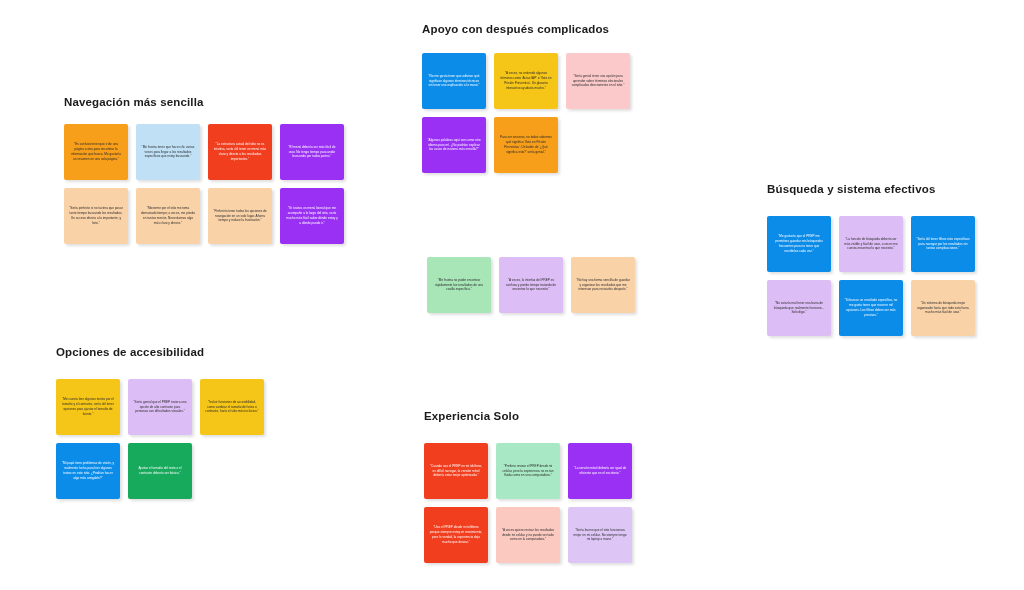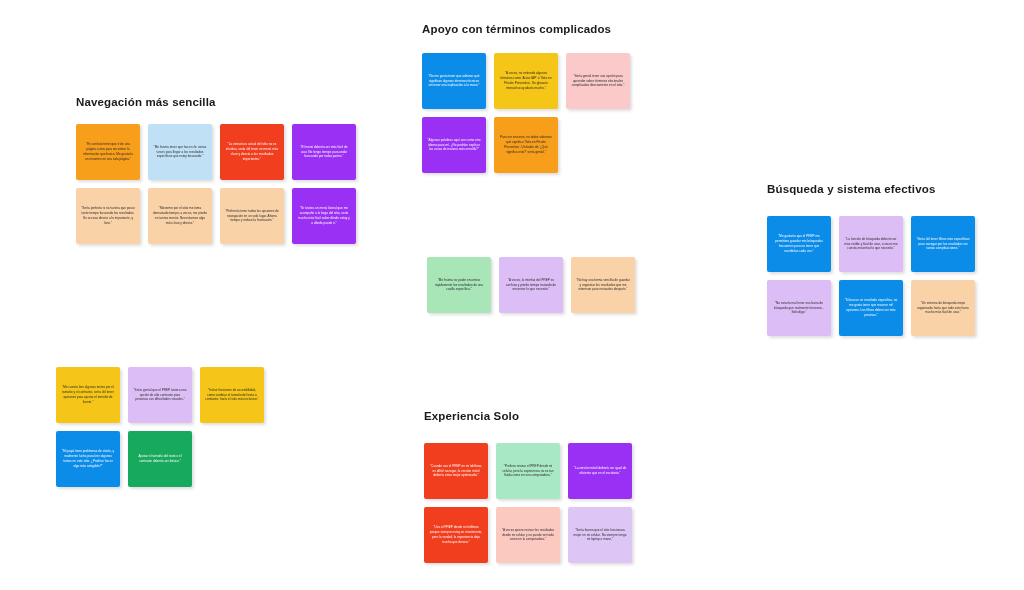--- a/index.html
+++ b/index.html
@@ -53,21 +53,21 @@
     hyphens: auto;
   }
   .note.dark .note-text { color: #ffffff; }
   .note.light .note-text { color: #2a2a2a; }
 </style>
 </head>
 <body>
 
 <div id="board">
 
-  <div class="cluster" style="left:36px; top:96px;padding-left:40px;">
+  <div class="cluster" style="left:24px; top:96px;padding-left:40px;">
     <div class="cluster-title">Navegación más sencilla</div>
     <div class="notes-grid" id="grid-0" style="grid-template-columns: repeat(4, 64px); grid-auto-rows: 56px; margin-top:16px;">
         <div class="note light" style="background: rgb(247, 158, 27);">
           <span class="note-text">"Es confuso tener que ir de una página a otra para encontrar la información que busco. Me gustaría un resumen en una sola página."</span>
         </div>
         <div class="note light" style="background: rgb(191, 224, 245);">
           <span class="note-text">"Me frustra tener que hacer clic varias veces para llegar a los resultados específicos que estoy buscando."</span>
         </div>
         <div class="note dark" style="background: rgb(240, 62, 30);">
           <span class="note-text">"La estructura actual del sitio no es intuitiva, sería útil tener un menú más claro y directo a los resultados importantes."</span>
@@ -84,41 +84,42 @@
         <div class="note light" style="background: rgb(250, 210, 168);">
           <span class="note-text">"Preferiría tener todas las opciones de navegación en un solo lugar. Ahorra tiempo y reduce la frustración."</span>
         </div>
         <div class="note dark" style="background: rgb(155, 48, 245);">
           <span class="note-text">"Si tuviera un menú lateral que me acompañe a lo largo del sitio, sería mucho más fácil saber dónde estoy y a dónde puedo ir."</span>
         </div>
       </div>
   </div>
 
   <div class="cluster" style="left:56px; top:346px;">
+    <div class="cluster-title">Opciones de accesibilidad</div>
     <div class="notes-grid" id="grid-1" style="grid-template-columns: repeat(3, 64px); grid-auto-rows: 56px; margin-top:21px;">
         <div class="note light" style="background: rgb(245, 197, 24);">
           <span class="note-text">"Me cuesta leer algunos textos por el tamaño y el contraste, sería útil tener opciones para ajustar el tamaño de fuente."</span>
         </div>
         <div class="note light" style="background: rgb(221, 189, 245);">
           <span class="note-text">"Sería genial que el PREP tuviera una opción de alto contraste para personas con dificultades visuales."</span>
         </div>
         <div class="note light" style="background: rgb(245, 197, 24);">
           <span class="note-text">"Incluir funciones de accesibilidad, como cambiar el tamaño del texto o contraste, haría el sitio más inclusivo."</span>
         </div>
         <div class="note dark" style="background: rgb(12, 140, 233);">
           <span class="note-text">"Mi papá tiene problemas de visión, y realmente lucha para leer algunos textos en este sitio. ¿Podrían hacer algo más amigable?"</span>
         </div>
         <div class="note dark" style="background: rgb(23, 169, 92);">
           <span class="note-text">Ajustar el tamaño del texto o el contraste debería ser básico."</span>
         </div>
       </div>
   </div>
 
   <div class="cluster" style="left:422px; top:23px;">
-    <div class="cluster-title">Apoyo con términos complicados</div>
+    <div class="cluster-title">Apoyo con después complicados</div>
     <div class="notes-grid" id="grid-2" style="grid-template-columns: repeat(3, 64px); grid-auto-rows: 56px; margin-top:18px;">
         <div class="note dark" style="background: rgb(12, 140, 233);">
           <span class="note-text">"No me gusta tener que adivinar qué significan algunos términos técnicos sin tener una explicación a la mano."</span>
         </div>
         <div class="note light" style="background: rgb(245, 197, 24);">
           <span class="note-text">"A veces, no entiendo algunos términos como 'Actas IAP' o 'Voto en Prisión Preventiva'. Un glosario interactivo ayudaría mucho."</span>
         </div>
         <div class="note light" style="background: rgb(251, 201, 201);">
           <span class="note-text">"Sería genial tener una opción para aprender sobre términos electorales complicados directamente en el sitio."</span>
         </div>

